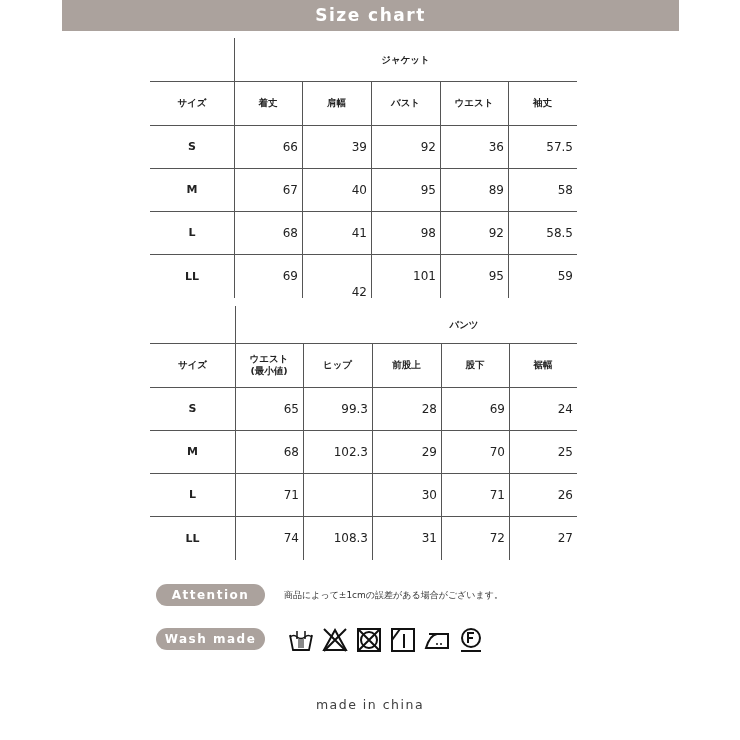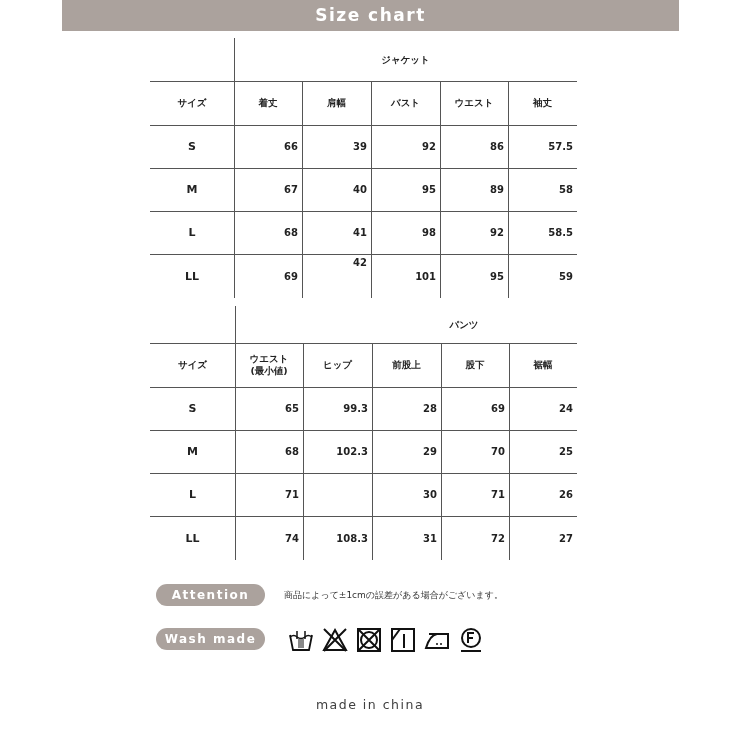--- a/index.html
+++ b/index.html
@@ -4,21 +4,21 @@
 <style>
   html, body { margin:0; padding:0; background:#ffffff; }
   body { width:740px; height:740px; position:relative; overflow:hidden; font-family:"DejaVu Sans", sans-serif; color:#222; }
   .banner { position:absolute; left:62px; top:0; width:617px; height:31px; background:#aba29d; color:#fff; text-align:center; line-height:31px; font-size:17px; letter-spacing:1.5px; font-weight:bold; }
   .tbl { position:absolute; left:150px; width:427px; }
   .vline { position:absolute; width:1px; background:#555; }
   .hline { position:absolute; height:1px; background:#555; left:0; width:427px; }
   .cell { position:absolute; font-size:10px; display:flex; align-items:center; }
   .hdr { justify-content:center; font-weight:bold; font-size:9.5px; text-align:center; line-height:12px; }
   .size { justify-content:center; font-weight:bold; font-size:11px; }
-  .num { justify-content:flex-end; padding-right:4px; box-sizing:border-box; font-size:10px;font-weight:bold; }
+  .num { justify-content:flex-end; padding-right:4px; box-sizing:border-box; font-size:12px; }
   .pill { position:absolute; left:156px; width:109px; height:22px; border-radius:11px; background:#aba29d; color:#fff; font-size:12px; font-weight:bold; text-align:center; line-height:22px; letter-spacing:1.5px; }
   .note { position:absolute; left:284px; top:589px; font-size:9px; color:#333; }
   .icons { position:absolute; left:287px; top:626px; display:flex; gap:6px; }
   .icons svg { width:28px; height:28px; }
   .footer { position:absolute; left:0; width:740px; top:697px; text-align:center; font-size:12.5px; letter-spacing:1.5px; color:#404040; }
 </style>
 </head>
 <body>
 
 <div class="banner">Size chart</div>
@@ -40,40 +40,40 @@
   <div class="cell hdr" style="left:84px;top:43px;width:68px;height:44px;">着丈</div>
   <div class="cell hdr" style="left:152px;top:43px;width:69px;height:44px;">肩幅</div>
   <div class="cell hdr" style="left:221px;top:43px;width:69px;height:44px;">バスト</div>
   <div class="cell hdr" style="left:290px;top:43px;width:68px;height:44px;">ウエスト</div>
   <div class="cell hdr" style="left:358px;top:43px;width:69px;height:44px;">袖丈</div>
 
   <div class="cell size" style="left:0;top:87px;width:84px;height:43px;">S</div>
   <div class="cell num" style="left:84px;top:87px;width:68px;height:43px;">66</div>
   <div class="cell num" style="left:152px;top:87px;width:69px;height:43px;">39</div>
   <div class="cell num" style="left:221px;top:87px;width:69px;height:43px;">92</div>
-  <div class="cell num" style="left:290px;top:87px;width:68px;height:43px;">86</div>
+  <div class="cell num" style="left:290px;top:87px;width:68px;height:43px;">36</div>
   <div class="cell num" style="left:358px;top:87px;width:69px;height:43px;">57.5</div>
 
   <div class="cell size" style="left:0;top:130px;width:84px;height:43px;">M</div>
   <div class="cell num" style="left:84px;top:130px;width:68px;height:43px;">67</div>
   <div class="cell num" style="left:152px;top:130px;width:69px;height:43px;">40</div>
   <div class="cell num" style="left:221px;top:130px;width:69px;height:43px;">95</div>
   <div class="cell num" style="left:290px;top:130px;width:68px;height:43px;">89</div>
   <div class="cell num" style="left:358px;top:130px;width:69px;height:43px;">58</div>
 
   <div class="cell size" style="left:0;top:173px;width:84px;height:43px;">L</div>
   <div class="cell num" style="left:84px;top:173px;width:68px;height:43px;">68</div>
   <div class="cell num" style="left:152px;top:173px;width:69px;height:43px;">41</div>
   <div class="cell num" style="left:221px;top:173px;width:69px;height:43px;">98</div>
   <div class="cell num" style="left:290px;top:173px;width:68px;height:43px;">92</div>
   <div class="cell num" style="left:358px;top:173px;width:69px;height:43px;">58.5</div>
 
   <div class="cell size" style="left:0;top:216px;width:84px;height:44px;">LL</div>
   <div class="cell num" style="left:84px;top:216px;width:68px;height:44px;">69</div>
-  <div class="cell num" style="left:152px;top:202px;width:69px;height:44px;">42</div>
+  <div class="cell num" style="left:152px;top:232px;width:69px;height:44px;">42</div>
   <div class="cell num" style="left:221px;top:216px;width:69px;height:44px;padding-left:8px;">101</div>
   <div class="cell num" style="left:290px;top:216px;width:68px;height:44px;">95</div>
   <div class="cell num" style="left:358px;top:216px;width:69px;height:44px;">59</div>
 </div>
 
 <div class="tbl" style="top:306px;height:254px;">
   <div class="vline" style="left:85px;top:0;height:254px;"></div>
   <div class="vline" style="left:153px;top:37px;height:217px;"></div>
   <div class="vline" style="left:222px;top:37px;height:217px;"></div>
   <div class="vline" style="left:291px;top:37px;height:217px;"></div>

